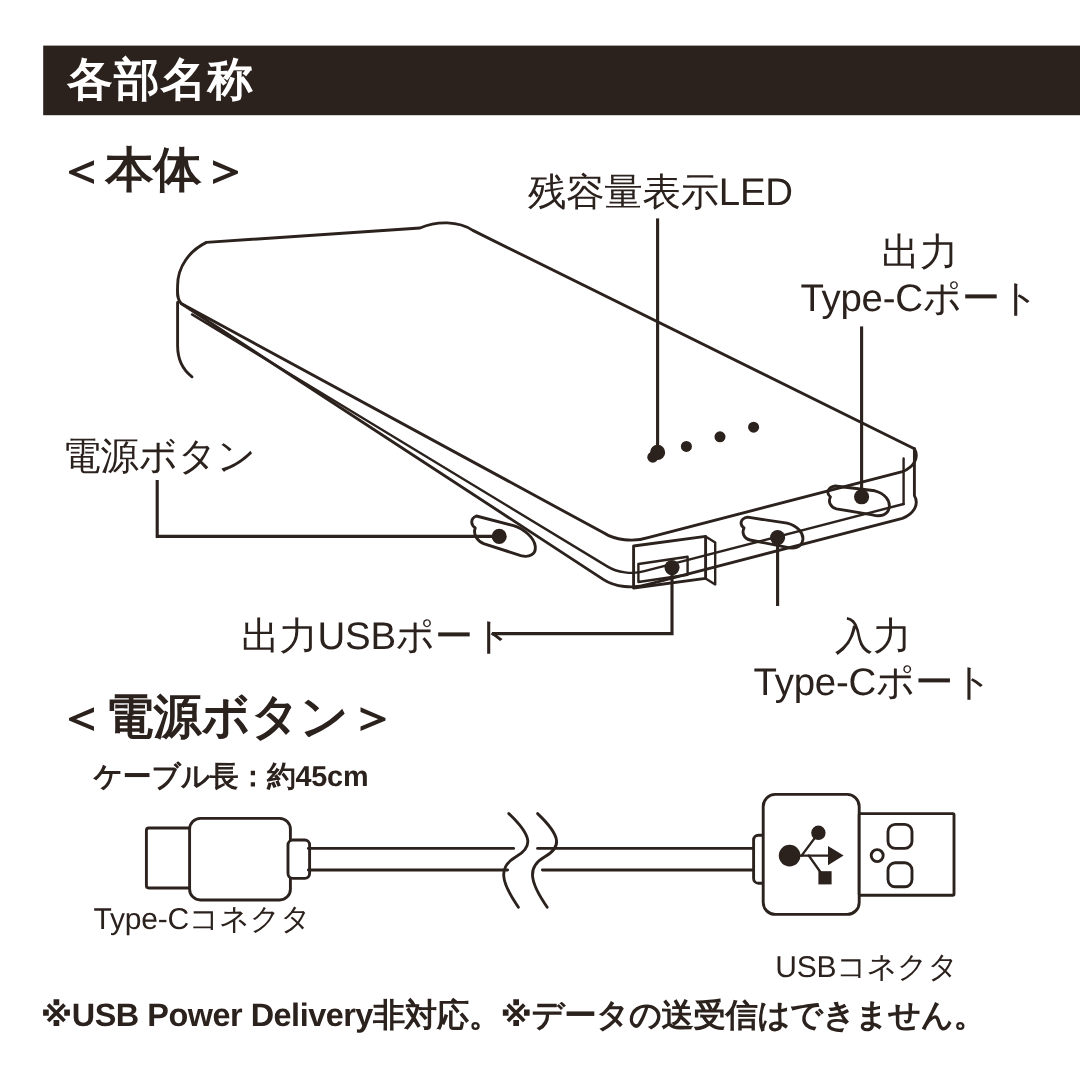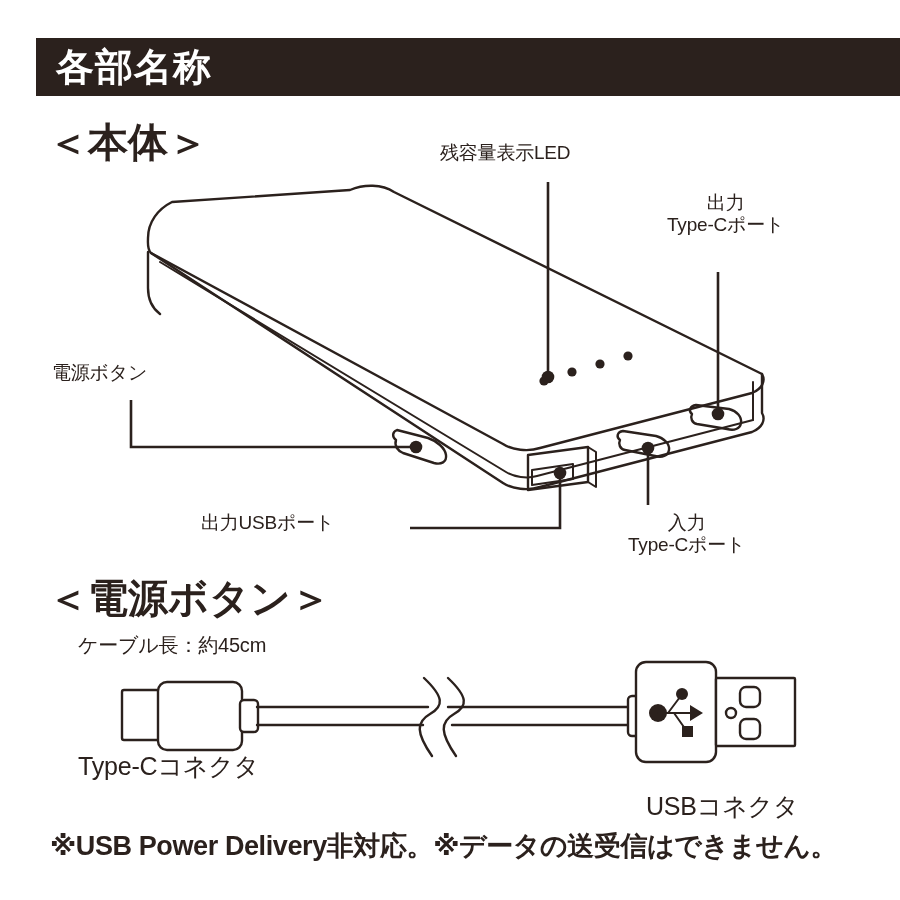--- a/index.html
+++ b/index.html
@@ -52,41 +52,41 @@
     color: #2b211d;
     white-space: nowrap;
     line-height: 1;
   }
   #label-body-section { left: 48px; top: 122px; }
   #label-cable-section { left: 48px; top: 578px; }
 
   
   .callout {
     position: absolute;
-    font-size: 19px;
+    font-size: 32px;
     color: #2b211d;
     white-space: nowrap;
     line-height: 1.18;
     letter-spacing: -0.2px;
   }
 
   #label-led        { left: 440px; top: 142px; }
   #label-out-typec  { left: 648px; top: 192px; text-align: center; margin-left: 19px; }
   #label-power-btn  { left: 52px;  top: 362px; }
   #label-out-usb    { left: 190px; top: 512px; margin-left: 11px; }
   #label-in-typec   { left: 628px; top: 512px; text-align: center; }
 
-  #label-cable-len  { left: 78px;  top: 634px; font-size: 20px; font-weight: normal;}
+  #label-cable-len  { left: 78px;  top: 634px; font-size: 24px; font-weight: bold;}
   #label-typec-conn { left: 78px;  top: 752px; font-size: 25px;}
   #label-usb-conn   { left: 646px; top: 778px; font-size: 25px; margin-top: 14px;}
 
   
   #footnote {
     position: absolute;
-    left: 50px;
+    left: 34px;
     top: 828px;
     font-size: 27px;
     font-weight: bold;
     color: #2b211d;
     white-space: nowrap;
     letter-spacing: -0.4px;
   }
 
   
   #artwork {

